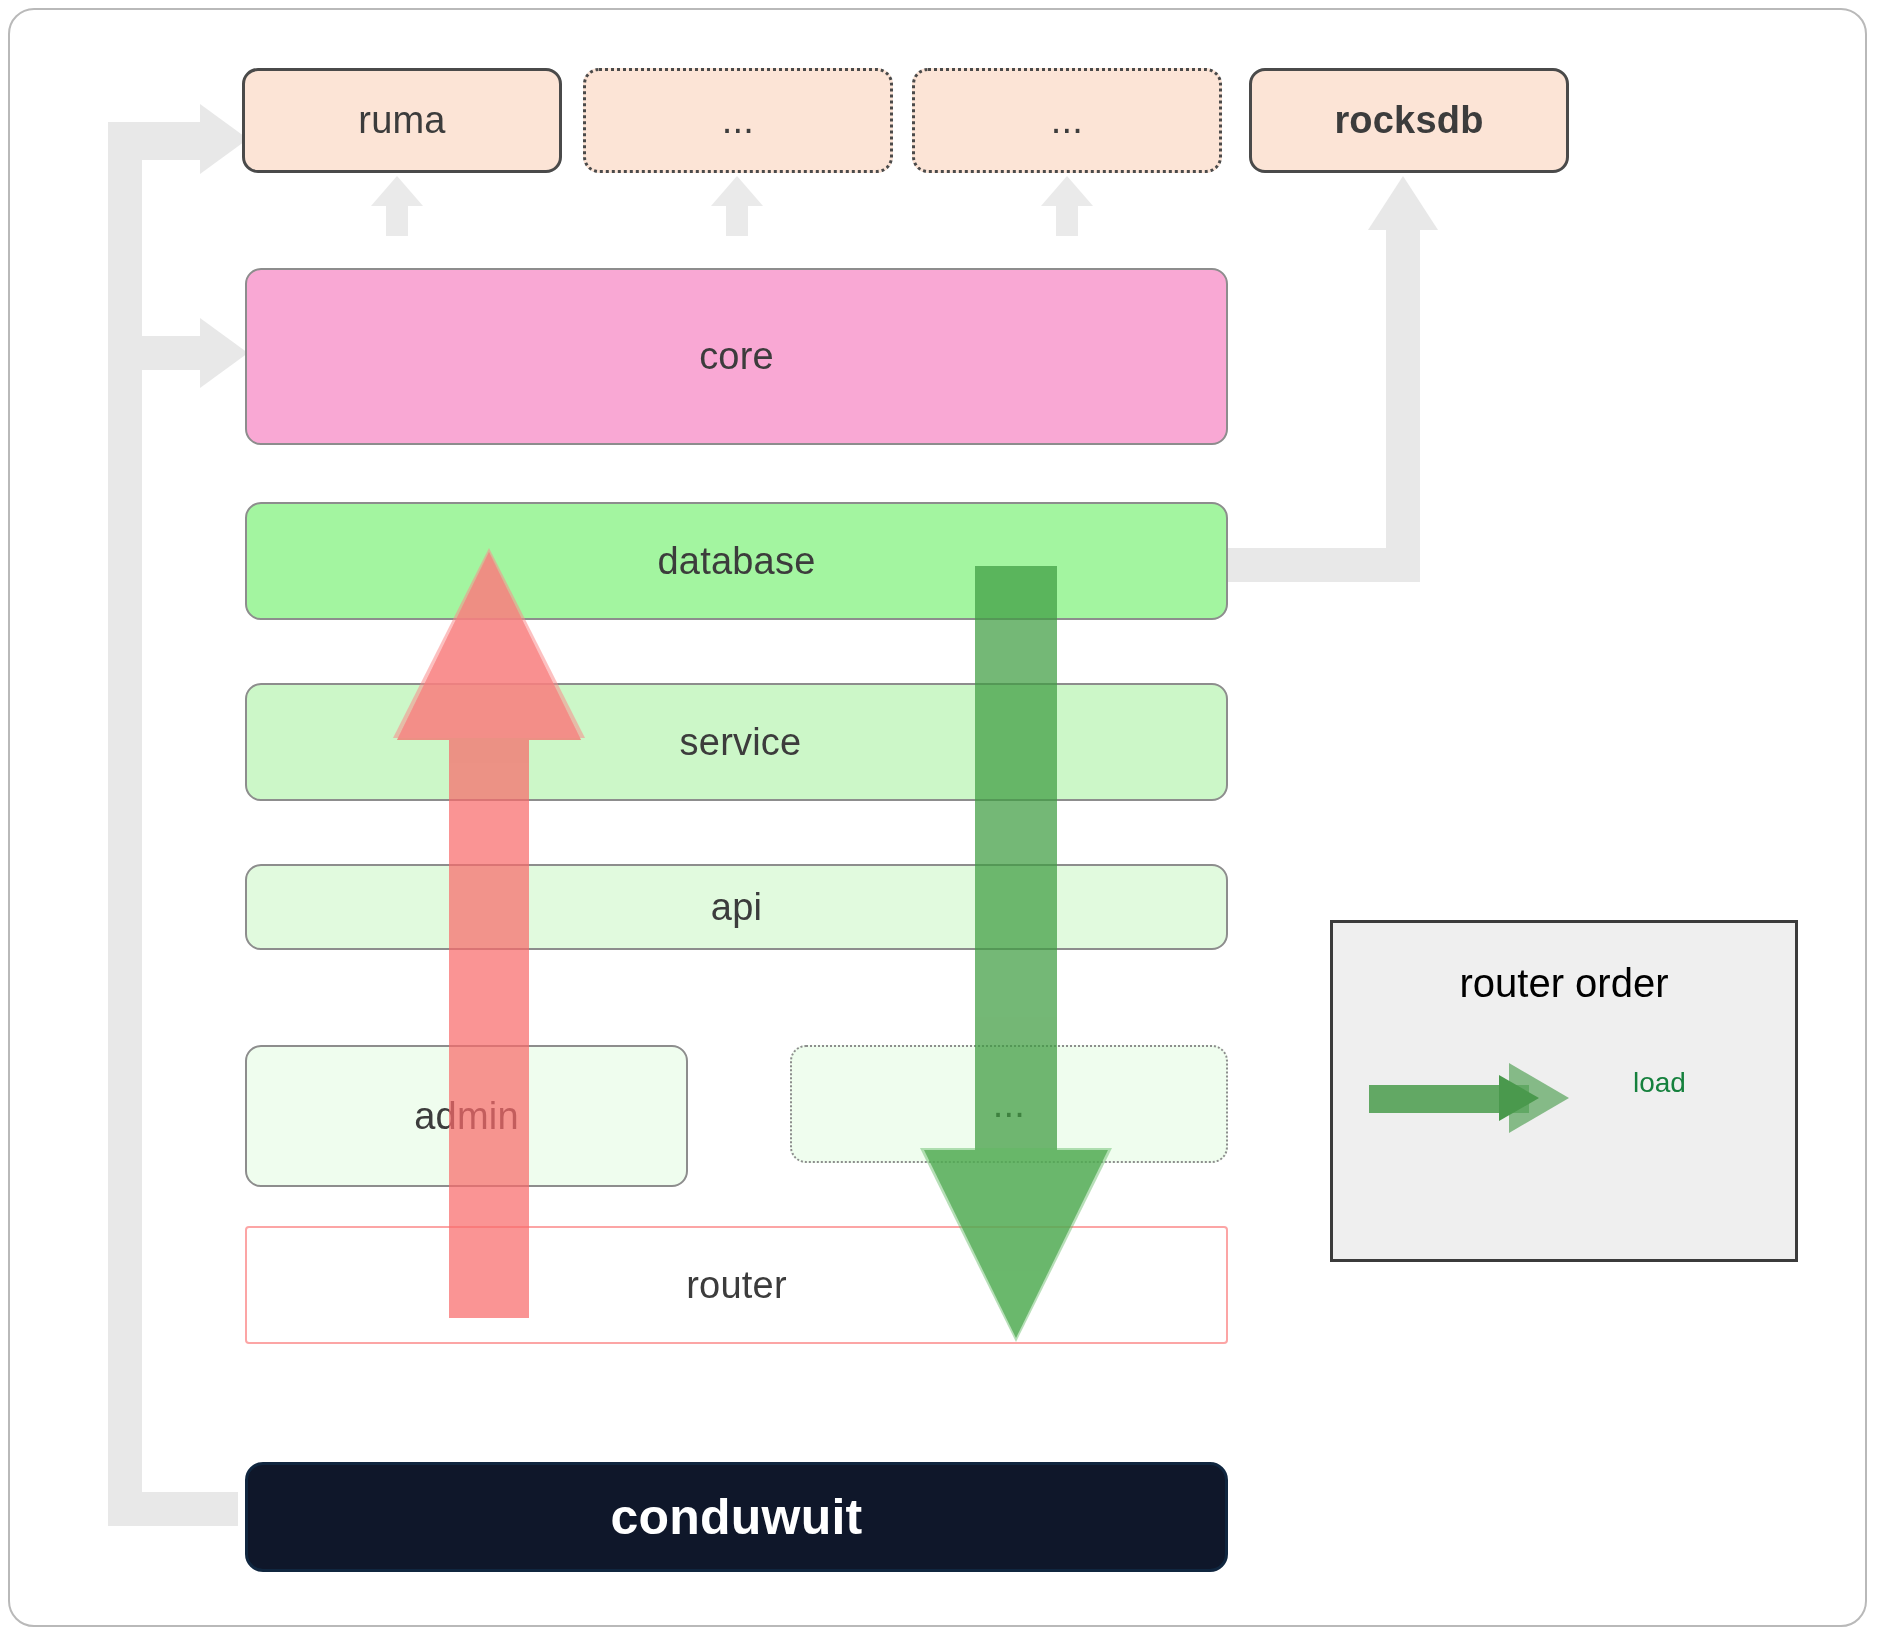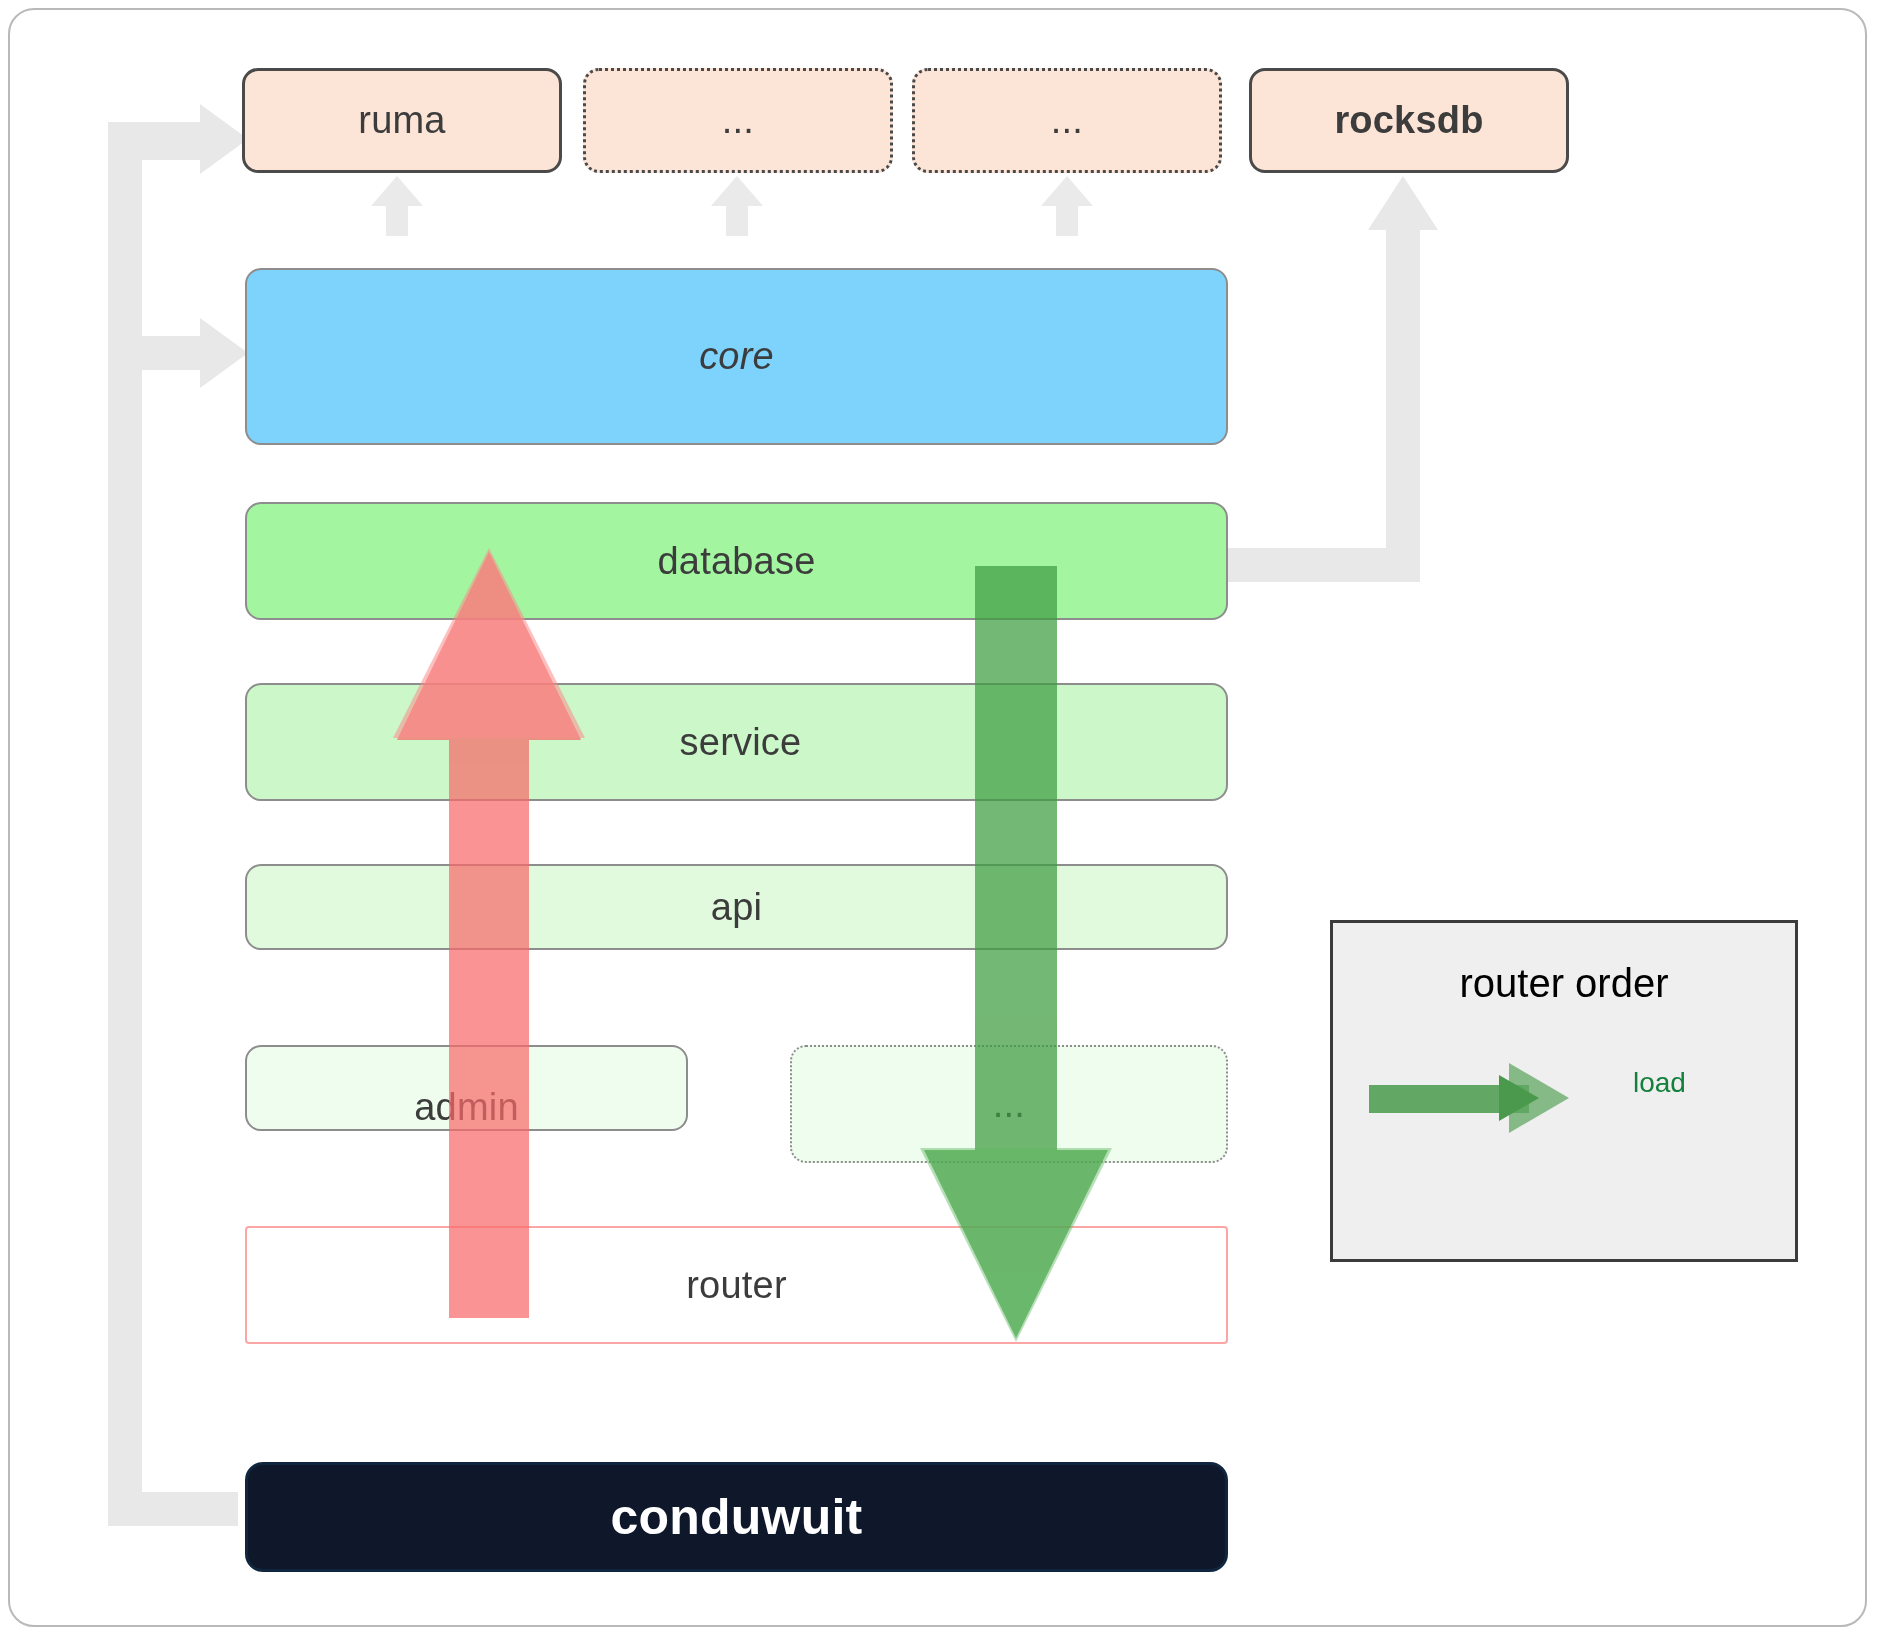--- a/index.html
+++ b/index.html
@@ -49,28 +49,27 @@
     border: 3px solid #4a4a4a;
     top: 68px;
     height: 105px;
     border-radius: 16px;
   }
   .crate.dotted {
     border: 3px dotted #4a4a4a;
   }
 
   .core-box {
-    background: #7dd3fc;
+    background: #f9a8d4;
     border: 2px solid #8d8d8d;
     border-radius: 16px;
     left: 203px;
     top: 222px;
     width: 815px;
     height: 148px;
-    font-style: italic;
   }
 
   .db-box {
     background: #a3f5a0;
     border: 2px solid #8d8d8d;
     border-radius: 16px;
     left: 203px;
     top: 416px;
     width: 815px;
     height: 100px;
@@ -256,21 +255,21 @@
   </div>
 
   <div class="box svc-box" style="left:245px; top:683px; width:983px; height:118px;">
     <span>service</span>
   </div>
 
   <div class="box api-box" style="left:245px; top:864px; width:983px; height:86px;">
     <span>api</span>
   </div>
 
-  <div class="box admin-box" style="left:245px; top:1045px; width:443px; height:86px;align-items:flex-end;">
+  <div class="box admin-box" style="left:245px; top:1045px; width:443px; height:142px;">
     <span>admin</span>
   </div>
 
   <div class="box dots-box" style="left:790px; top:1045px; width:438px; height:118px;">
     <span>...</span>
   </div>
 
   <div class="box router-box" style="left:245px; top:1226px; width:983px; height:118px;">
     <span>router</span>
   </div>

